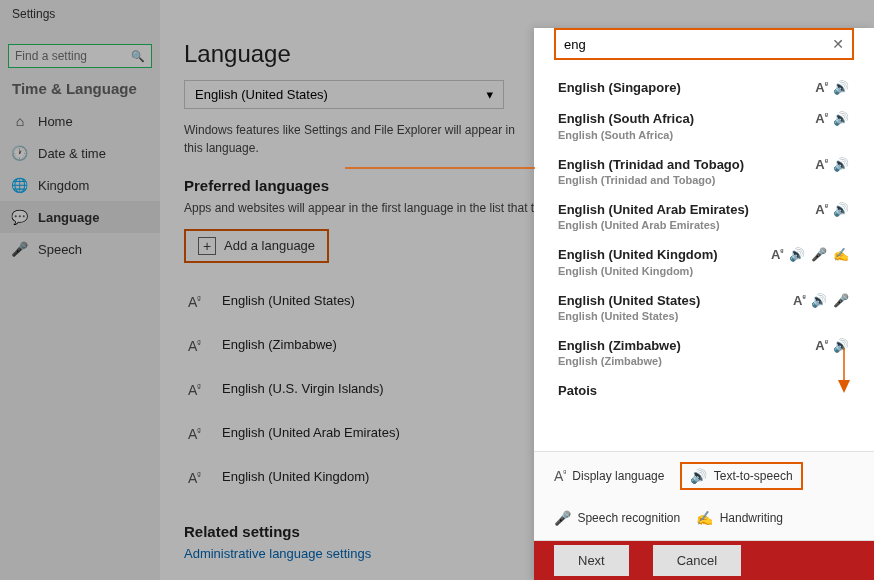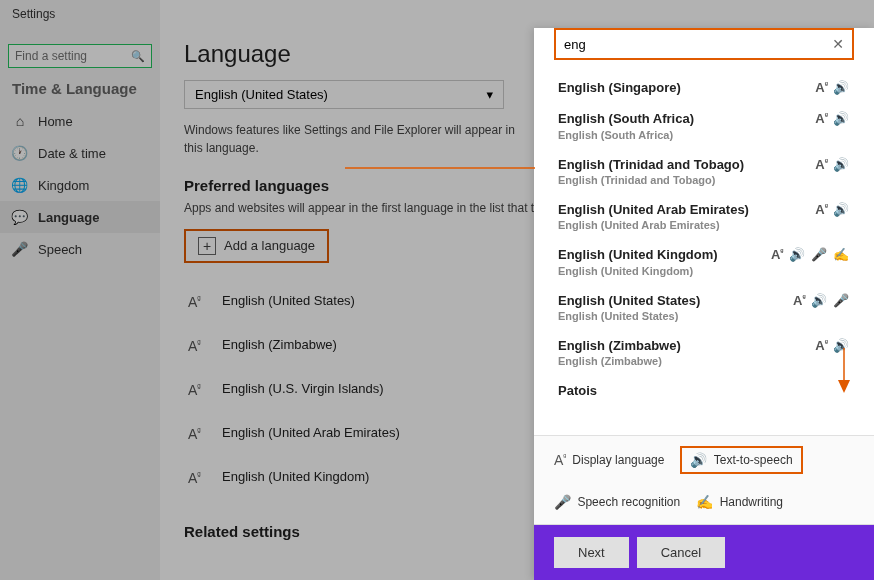--- a/index.html
+++ b/index.html
@@ -102,22 +102,22 @@
     .modal-features {
       border-top: 1px solid #e0e0e0; padding: 10px 20px; background: #fafafa;
     }
     .features-row { display: flex; gap: 16px; flex-wrap: wrap; }
     .feature-item { display: flex; align-items: center; gap: 6px; font-size: 12px; color: #333; padding: 4px 0; }
     .feature-item.highlighted { border: 2px solid #e05a00; padding: 4px 8px; }
     .feature-icon { font-size: 14px; color: #555; }
 
     
     .modal-footer {
-      display: flex; gap: 8px; padding: 12px 20px; border-top: 1px solid #ddd;
-      background: #6d28d9;
+      display: flex; gap: 24px; padding: 4px 20px; border-top: 1px solid #ddd;
+      background: #b91c1c;
     }
     .btn-next, .btn-cancel {
       padding: 8px 24px; font-size: 13px; cursor: pointer; border: none;
     }
     .btn-next { background: #e0e0e0; color: #333; }
     .btn-cancel { background: #e0e0e0; color: #333; }
 
     
     .ann-arrow {
       position: absolute; z-index: 35; pointer-events: none;
@@ -262,20 +262,21 @@
         <span class="lang-action-icon">🎤</span>
         <span class="lang-action-icon">✍</span>
         <span class="lang-action-icon">⋯</span>
       </div>
     </div>
   </div>
 
   
   <div class="related-settings">
     <div class="section-title">Related settings</div>
+    <a class="related-link">Administrative language settings</a>
   </div>
 
   
   <svg class="ann-arrow" style="position:absolute;top:148px;left:175px;width:220px;height:40px;pointer-events:none;">
     <line x1="10" y1="20" x2="200" y2="20" class="arrow-line"></line>
   </svg>
 </div>
 
 <div class="modal-overlay"></div>
 

